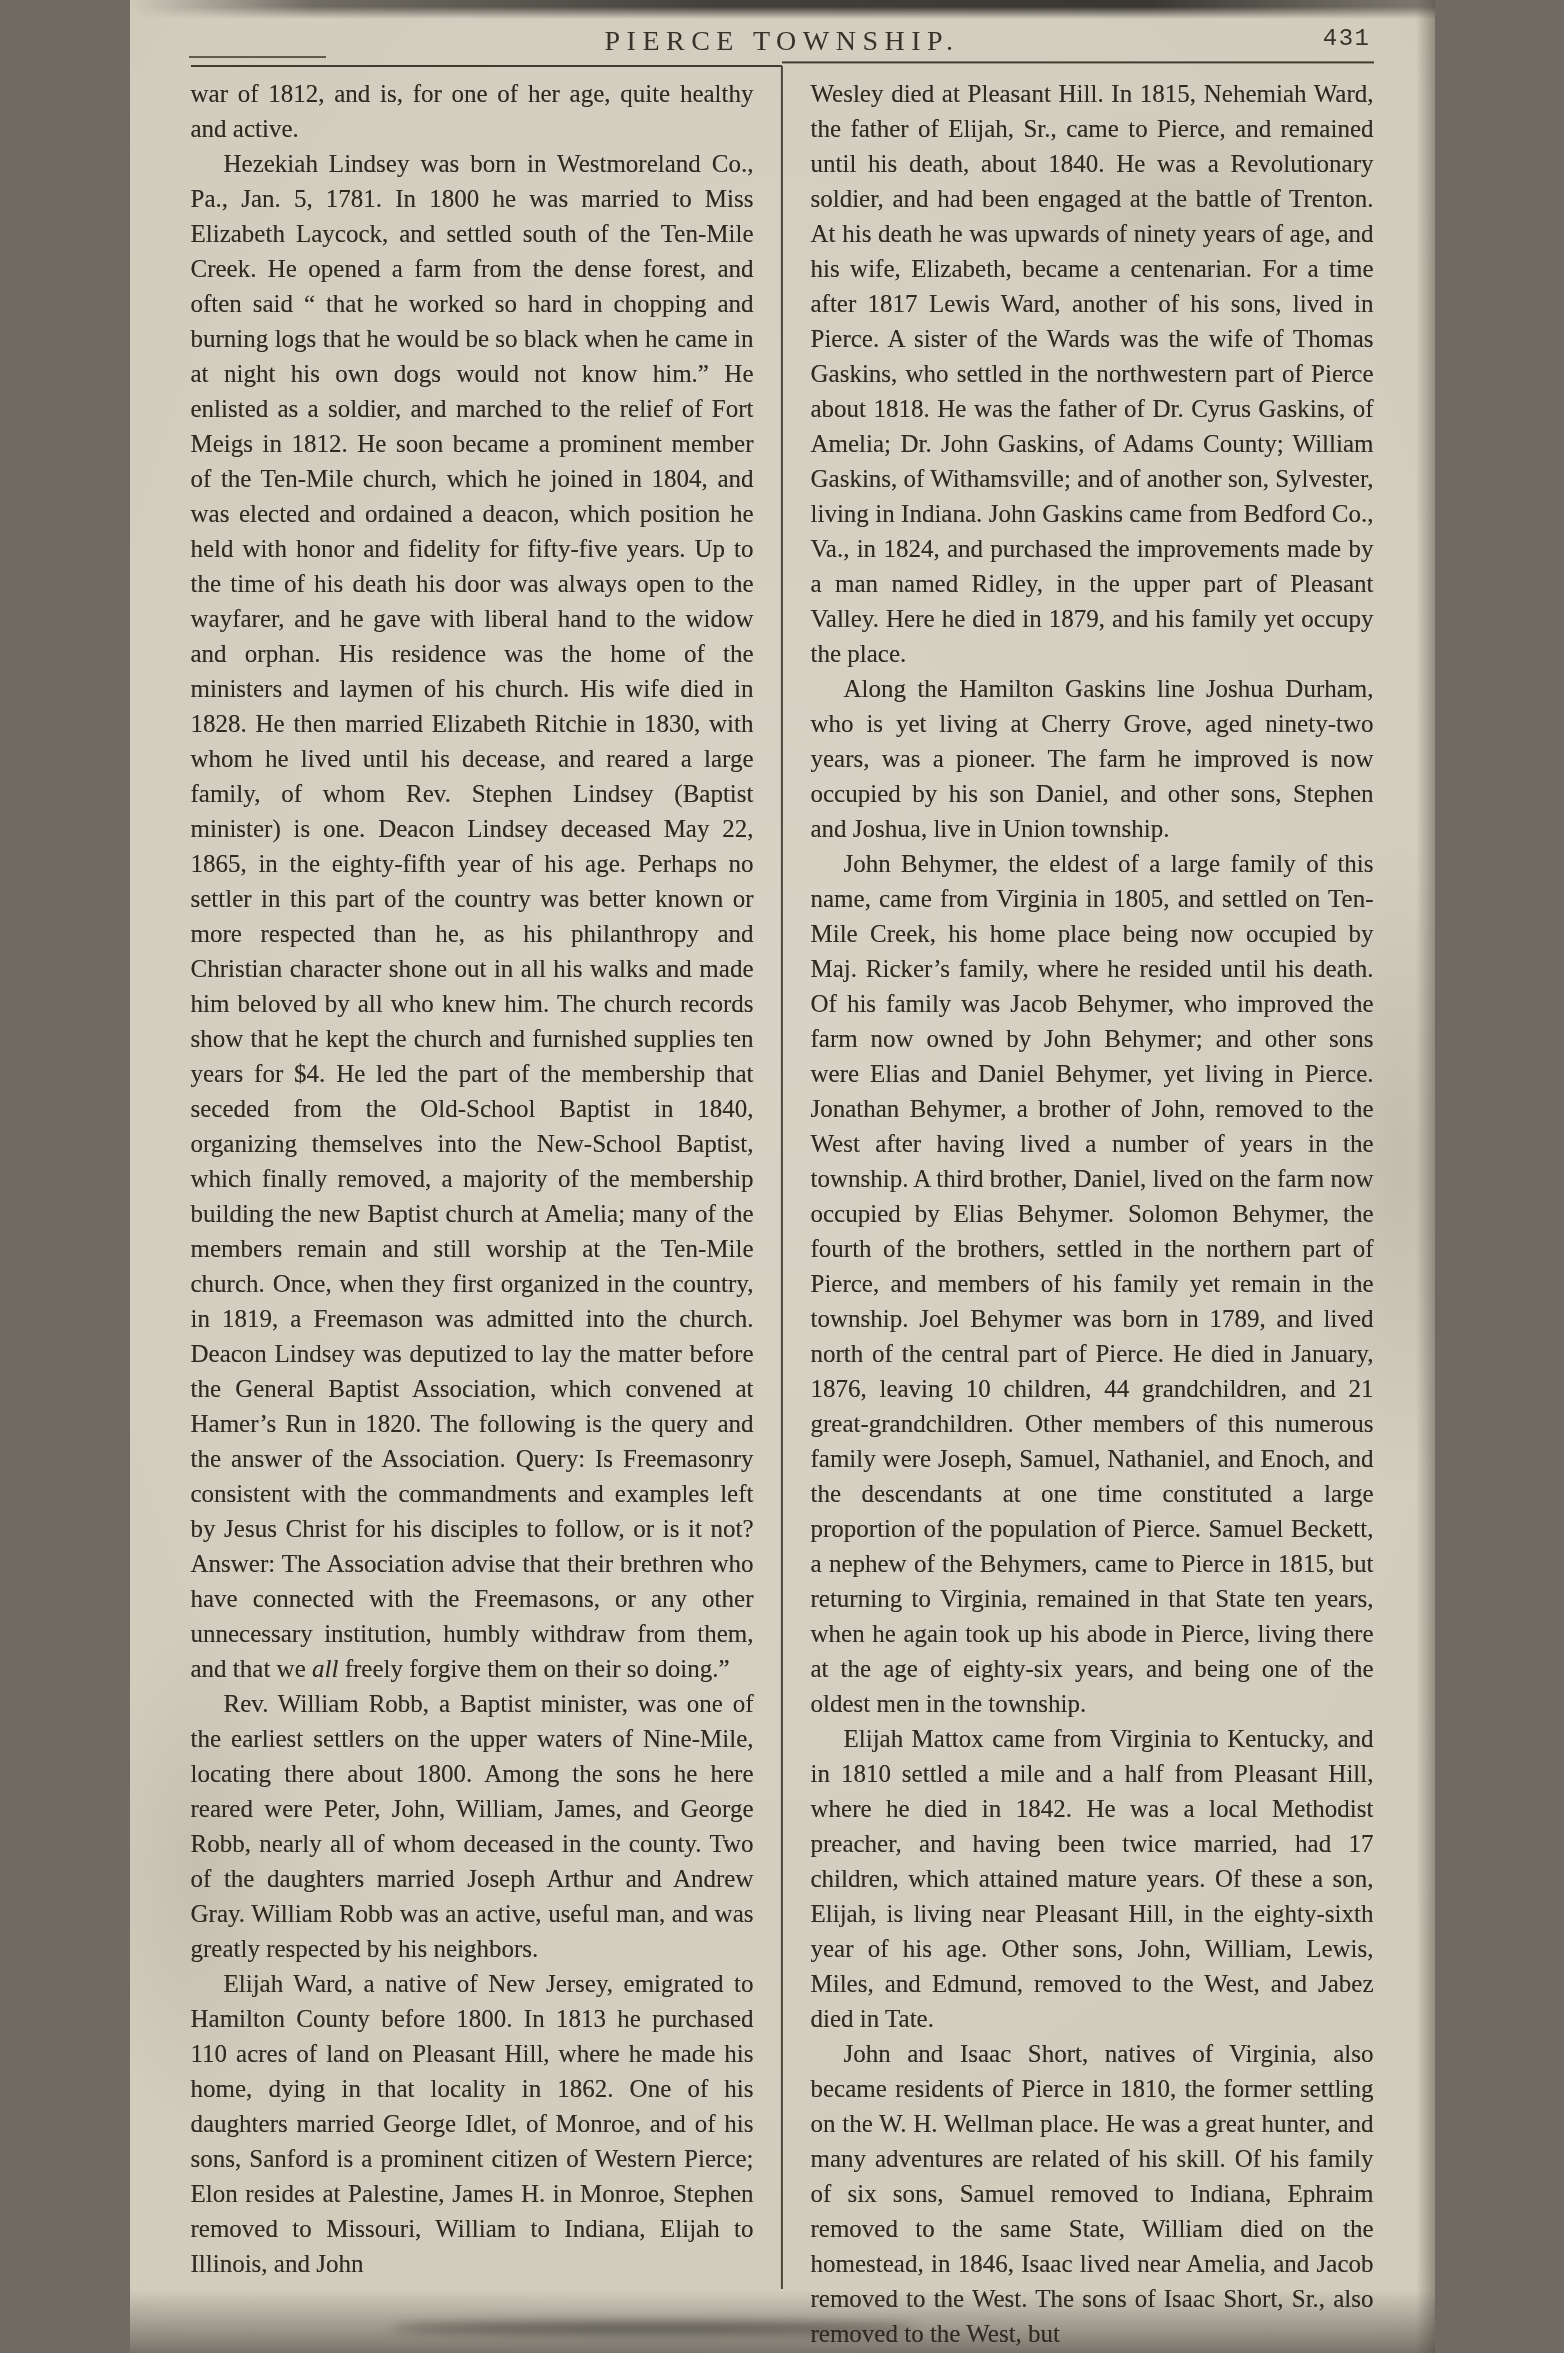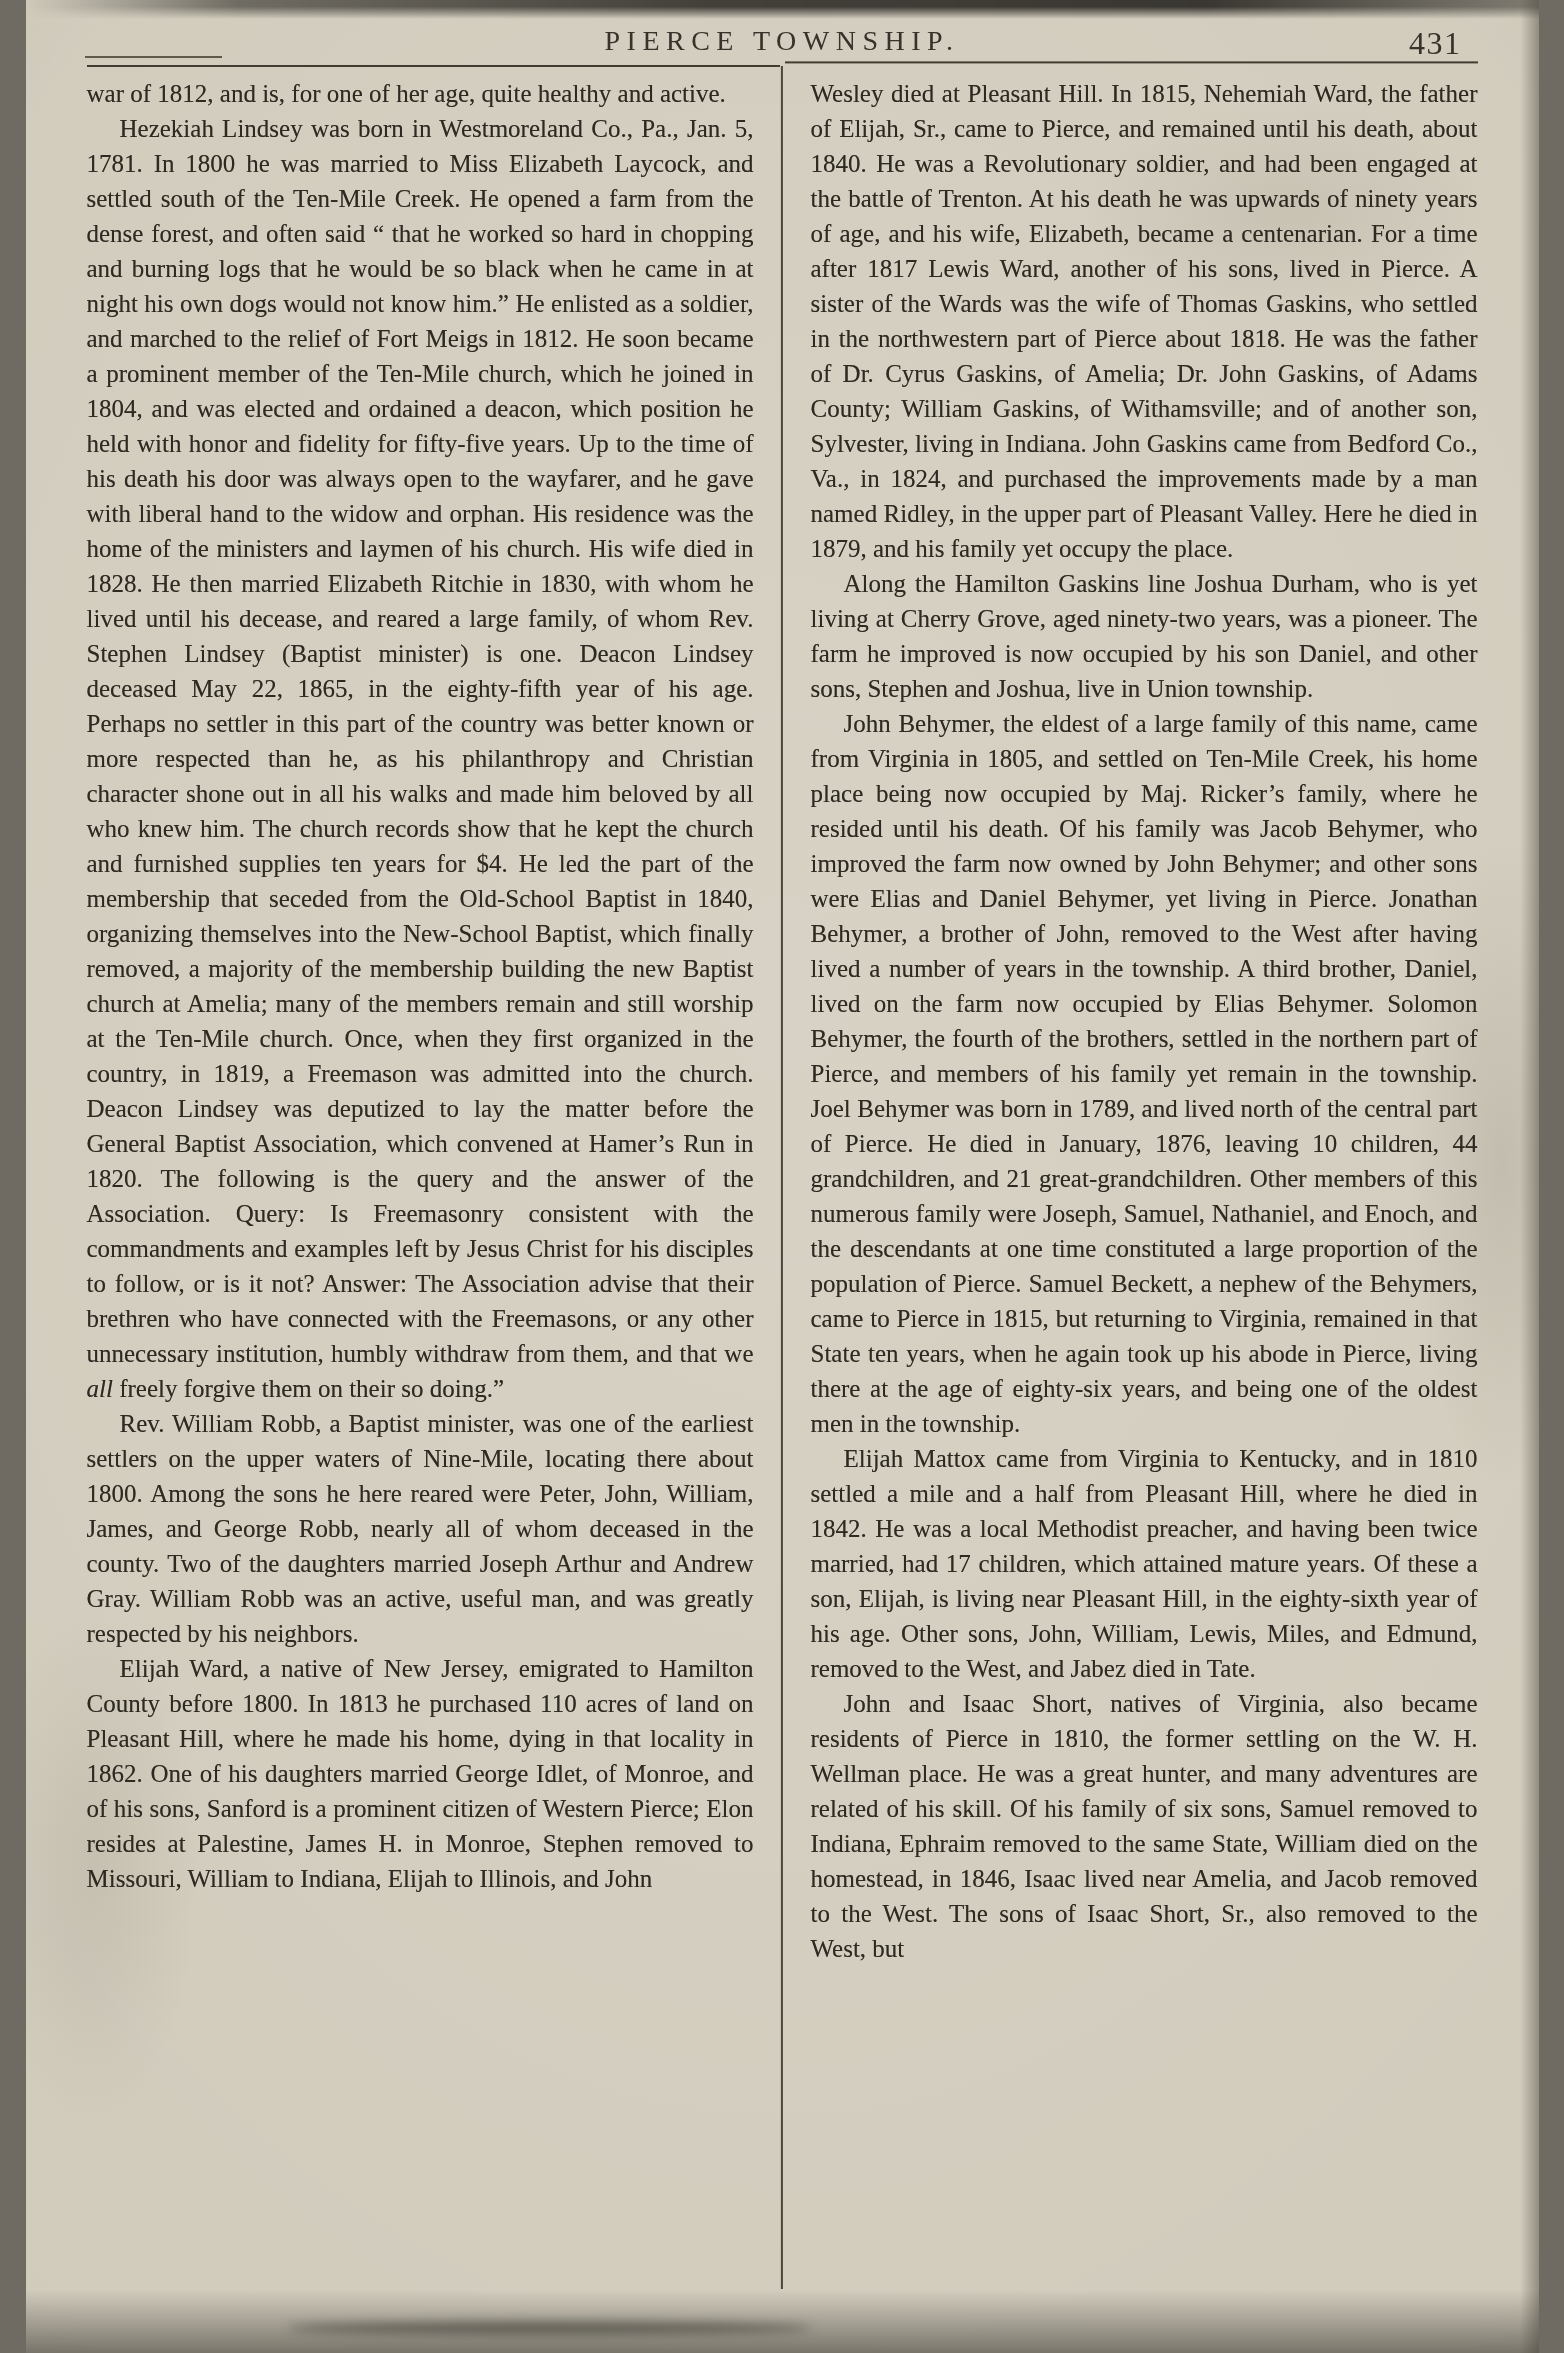--- a/index.html
+++ b/index.html
@@ -1,19 +1,19 @@
 <!DOCTYPE html>
 <html style="font-size:11.6px"><head>
 <meta charset="utf-8">
 <style>
   * { box-sizing: border-box; margin: 0; padding: 0; }
   html, body { background: #6f6b62; }
   .page {
     position: relative;
-    width: 1513px;
+    width: 1305px;
     height: 2354px;
     margin: 0 auto;
     overflow: hidden;
     font-family: "Liberation Serif", "DejaVu Serif", serif;
     color: #2e2a22;
     background:
       radial-gradient(130% 115% at 50% 42%, rgba(255,255,255,0.12) 0%, rgba(255,255,255,0) 55%),
       radial-gradient(120% 112% at 50% 50%, #d2ccbd 58%, #c1b9a7 88%, #a79e8b 100%),
       #ccc5b5;
   }
@@ -46,22 +46,22 @@
   .stain-3 { bottom: 232px; left: -44px; width: 218px; height: 509px;
     background: radial-gradient(closest-side, rgba(80,74,60,0.10), rgba(80,74,60,0)); }
 
   
   .running-head { position: absolute; top: 25px; left: 61px; right: 61px; height: 35px; }
   .head-title {
     position: absolute; left: 0; right: 0; text-align: center;
     font-size: 28px; letter-spacing: 6.5px; color: #37322a;
   }
   .page-number {
-    position: absolute; right: 16px; top: 0;
-    font-size: 32px; letter-spacing: 1.5px; color: #37322a;
+    position: absolute; right: 3px; top: 0;
+    font-size: 24px; letter-spacing: 1.5px; color: #37322a; font-family: Liberation Mono, monospace;
   }
 
   
   .rules { position: absolute; top: 65px; left: 61px; right: 61px; height: 5.8px;
     display: flex; justify-content: space-between; }
   .rule { width: 693px; height: 0; }
   .rule-left { border-top: 2.9px solid #413c31; position: relative; }
   .rule-left::before {
     content: ""; position: absolute; left: -1.5px; top: -11px; width: 137px; height: 2.2px;
     background: rgba(74,69,56,0.85);

